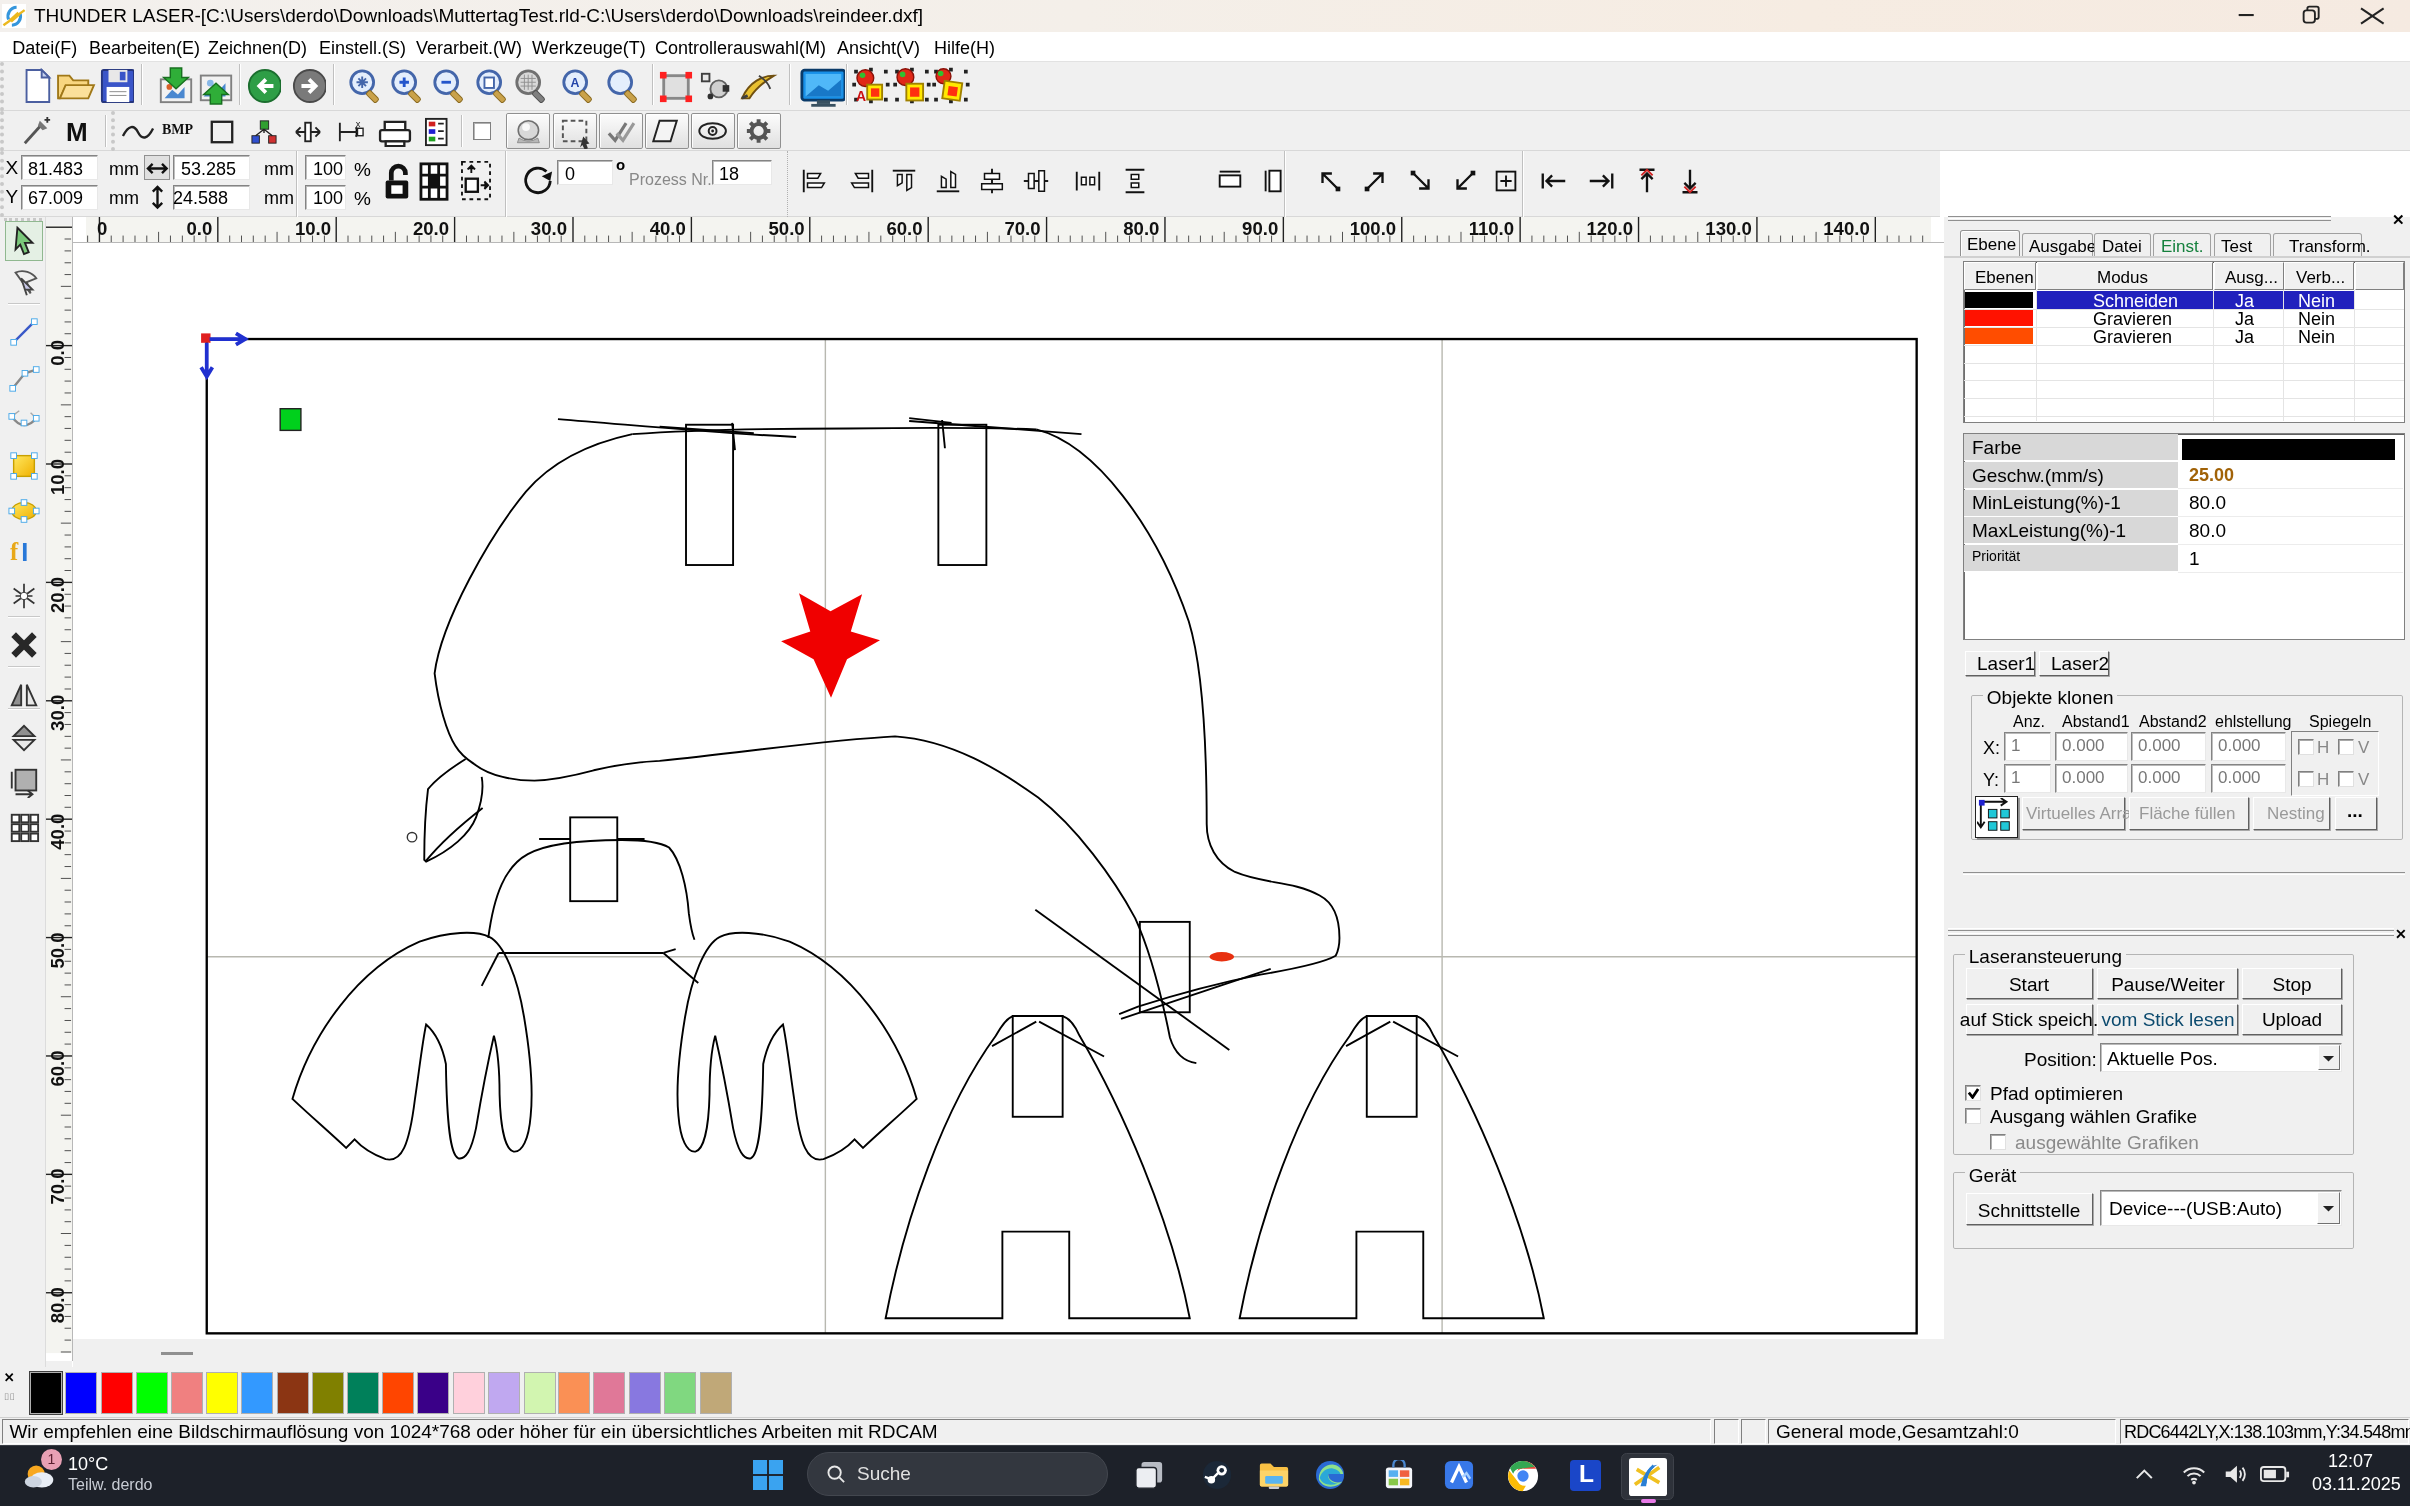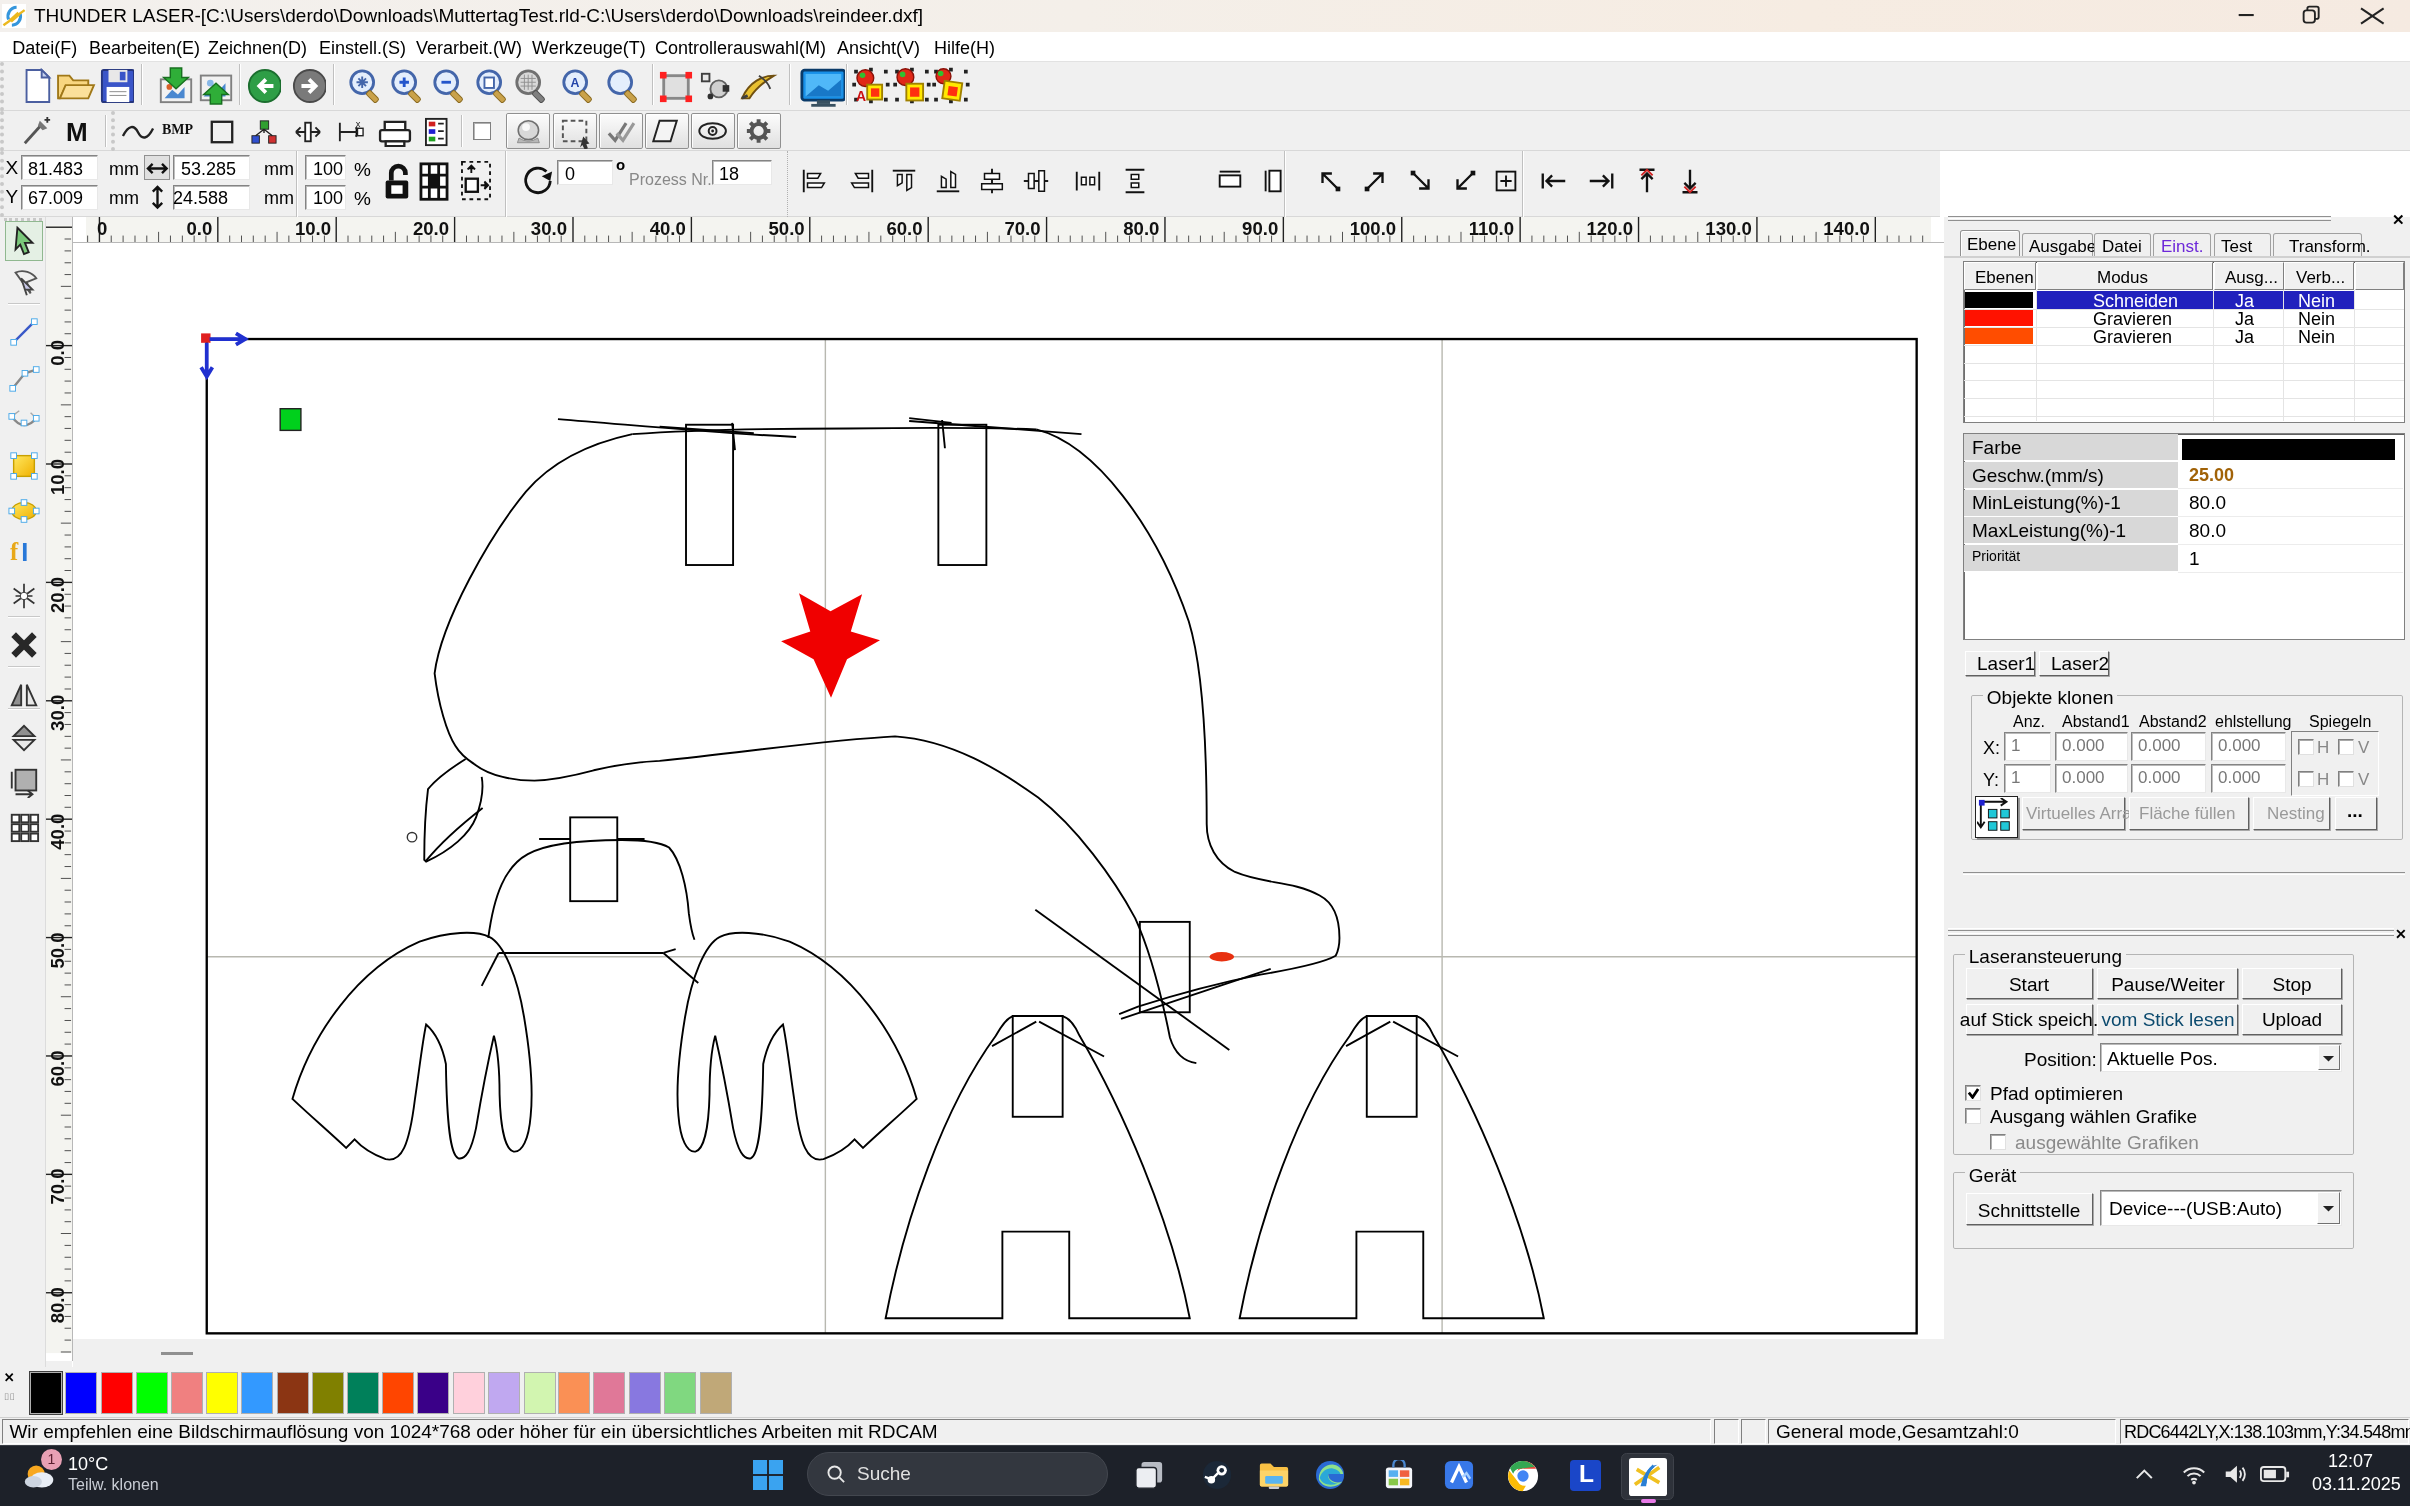--- a/index.html
+++ b/index.html
@@ -880,21 +880,21 @@
 <div class="abs" style="left:1948px;top:214px;width:383px;height:2.8px;border-top:0.9px solid #fff;border-bottom:0.9px solid #909090;"></div>
 <div class="abs" style="left:1948px;top:218px;width:383px;height:2.8px;border-top:0.9px solid #fff;border-bottom:0.9px solid #909090;"></div>
 <div class="abs" style="left:2392px;top:211px;font-size:15px;color:#000;white-space:nowrap;font-weight:bold;">✕</div>
 <div class="abs" style="left:1960px;top:230px;width:60px;height:28px;background:#f0f0f0;border:0.9px solid #909090;border-bottom:0.9px solid #f0f0f0;border-radius:2.8px 2.8px 0 0;box-shadow:inset 0.9px 0.9px 0 #fff;"></div>
 <div class="abs" style="left:1967px;top:235px;font-size:17px;color:#000;white-space:nowrap;">Ebene</div>
 <div class="abs" style="left:2022px;top:233px;width:71px;height:24.5px;background:#f0f0f0;border:0.9px solid #a0a0a0;border-bottom:none;border-radius:2.8px 2.8px 0 0;"></div>
 <div class="abs" style="left:2029px;top:237px;font-size:17px;color:#000;white-space:nowrap;">Ausgabe</div>
 <div class="abs" style="left:2094px;top:233px;width:57px;height:24.5px;background:#f0f0f0;border:0.9px solid #a0a0a0;border-bottom:none;border-radius:2.8px 2.8px 0 0;"></div>
 <div class="abs" style="left:2102px;top:237px;font-size:17px;color:#000;white-space:nowrap;">Datei</div>
 <div class="abs" style="left:2153px;top:233px;width:58px;height:24.5px;background:#f0f0f0;border:0.9px solid #a0a0a0;border-bottom:none;border-radius:2.8px 2.8px 0 0;"></div>
-<div class="abs" style="left:2161px;top:237px;font-size:17px;color:#6d28d9;white-space:nowrap;">Einst.</div>
+<div class="abs" style="left:2161px;top:237px;font-size:17px;color:#15803d;white-space:nowrap;">Einst.</div>
 <div class="abs" style="left:2214px;top:233px;width:57px;height:24.5px;background:#f0f0f0;border:0.9px solid #a0a0a0;border-bottom:none;border-radius:2.8px 2.8px 0 0;"></div>
 <div class="abs" style="left:2221px;top:237px;font-size:17px;color:#000;white-space:nowrap;">Test</div>
 <div class="abs" style="left:2273px;top:233px;width:89px;height:24.5px;background:#f0f0f0;border:0.9px solid #a0a0a0;border-bottom:none;border-radius:2.8px 2.8px 0 0;"></div>
 <div class="abs" style="left:2281px;top:237px;font-size:17px;color:#000;white-space:nowrap;margin-left:8px;">Transform.</div>
 <div class="abs" style="left:1944px;top:256px;width:467px;height:1.9px;background:#d0d0d0;"></div>
 <div class="abs" style="left:1963px;top:261px;width:442px;height:162px;background:#fff;border:0.9px solid #808080;box-shadow:inset 0.9px 0.9px 0 #606060;"></div>
 <div class="abs" style="left:1964px;top:262px;width:72px;height:28px;background:#f0f0f0;border:0.9px solid;border-color:#fff #808080 #808080 #fff;"></div>
 <div class="abs" style="left:1975px;top:268px;font-size:17px;color:#000;white-space:nowrap;">Ebenen</div>
 <div class="abs" style="left:2037px;top:262px;width:176px;height:28px;background:#f0f0f0;border:0.9px solid;border-color:#fff #808080 #808080 #fff;"></div>
 <div class="abs" style="left:2097px;top:268px;font-size:17px;color:#000;white-space:nowrap;">Modus</div>
@@ -1082,21 +1082,21 @@
 <div class="abs sunken" style="left:2120px;top:1419px;width:289px;height:24.5px;"></div>
 <div class="abs" style="left:2124px;top:1422px;font-size:18px;color:#000;white-space:nowrap;letter-spacing:-0.8px;">RDC6442LY,X:138.103mm,Y:34.548mm</div>
 <div class="abs" style="left:0px;top:1445px;width:2411px;height:61px;background:#1d2129;border-top:0.9px solid #3a3e46;"></div>
 <svg class="abs" style="left:21px;top:1457px" width="38" height="38" viewBox="0 0 40 40">
     <circle cx="16" cy="18" r="9" fill="#f8a820"></circle>
     <ellipse cx="22" cy="24" rx="12" ry="8" fill="#e8edf4"></ellipse>
     <ellipse cx="13" cy="26" rx="9" ry="6" fill="#cdd5e0"></ellipse>
   </svg>
 <div class="abs" style="left:41px;top:1449px;width:21px;height:21px;border-radius:50%;background:#e8a0b4;color:#5a2030;font-size:14px;text-align:center;line-height:21px;">1</div>
 <div class="abs" style="left:68px;top:1454px;font-size:18px;color:#ffffff;white-space:nowrap;">10°C</div>
-<div class="abs" style="left:68px;top:1476px;font-size:16px;color:#c8ccd4;white-space:nowrap;">Teilw. klonen</div>
+<div class="abs" style="left:68px;top:1476px;font-size:16px;color:#c8ccd4;white-space:nowrap;">Teilw. derdo</div>
 <svg class="abs" style="left:753px;top:1460px" width="30" height="30" viewBox="0 0 32 32">
     <rect x="0" y="0" width="15" height="15" fill="#3aa3f0"></rect>
     <rect x="17" y="0" width="15" height="15" fill="#3aa3f0"></rect>
     <rect x="0" y="17" width="15" height="15" fill="#3aa3f0"></rect>
     <rect x="17" y="17" width="15" height="15" fill="#3aa3f0"></rect>
   </svg>
 <div class="abs" style="left:807px;top:1452px;width:301px;height:44px;background:#33373f;border:0.9px solid #43474f;border-radius:22.6px;"></div>
 <svg class="abs" style="left:827px;top:1465px" width="19" height="19" viewBox="0 0 20 20">
     <circle cx="8" cy="8" r="6.5" fill="none" stroke="#e8e8e8" stroke-width="2"></circle>
     <line x1="13" y1="13" x2="18" y2="18" stroke="#e8e8e8" stroke-width="2"></line>

